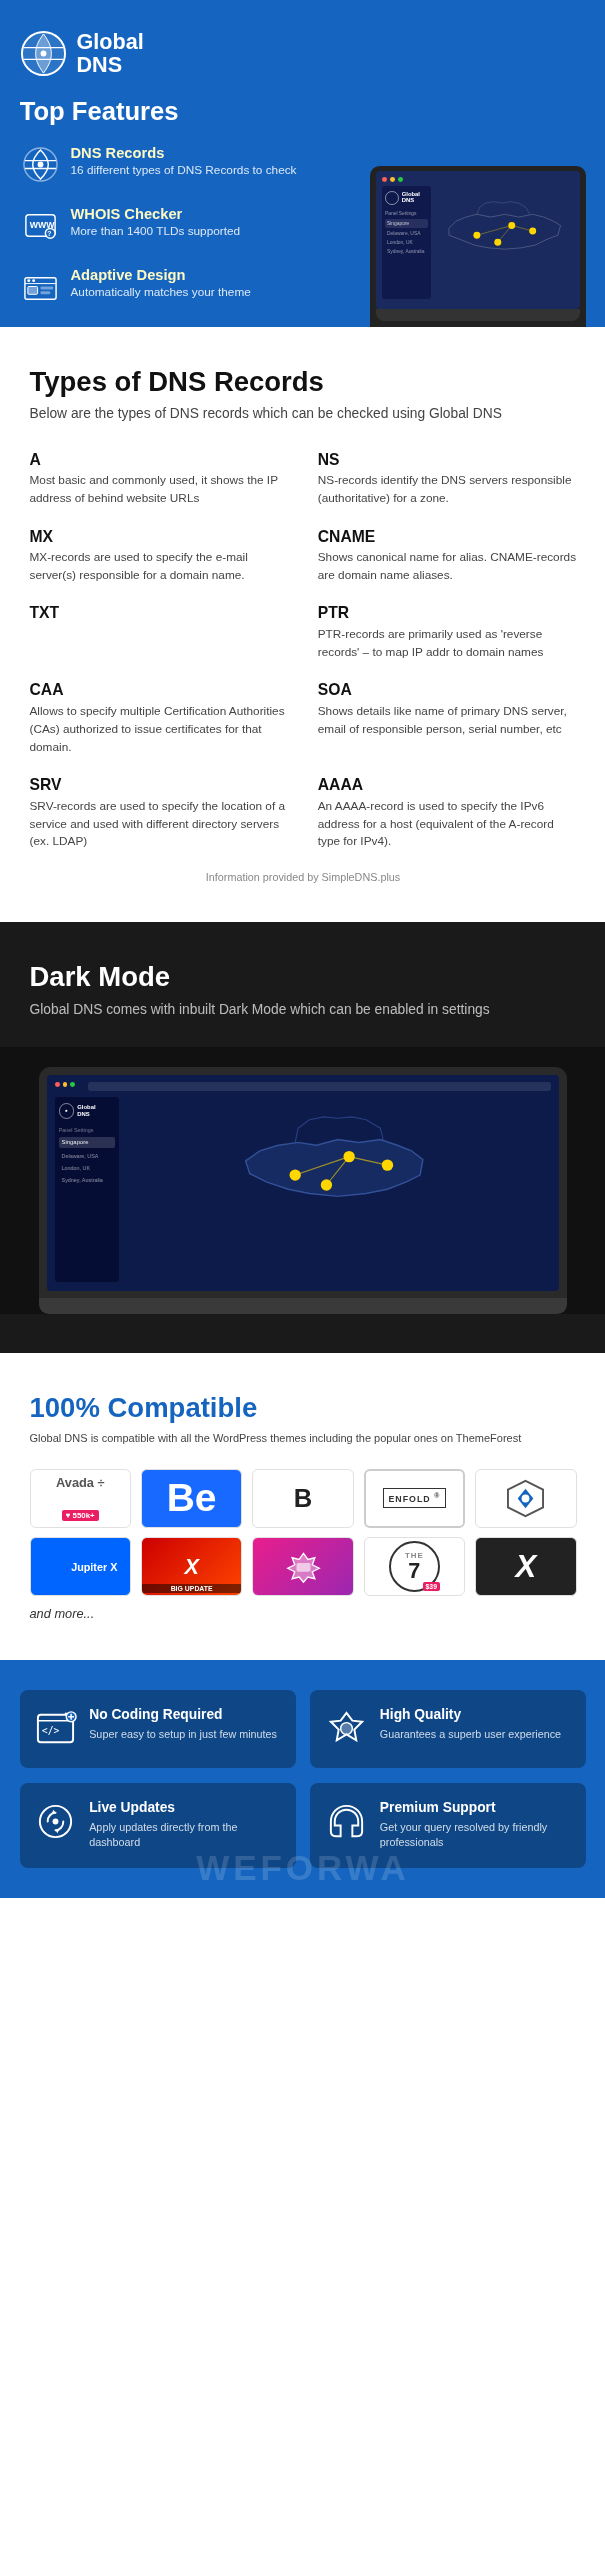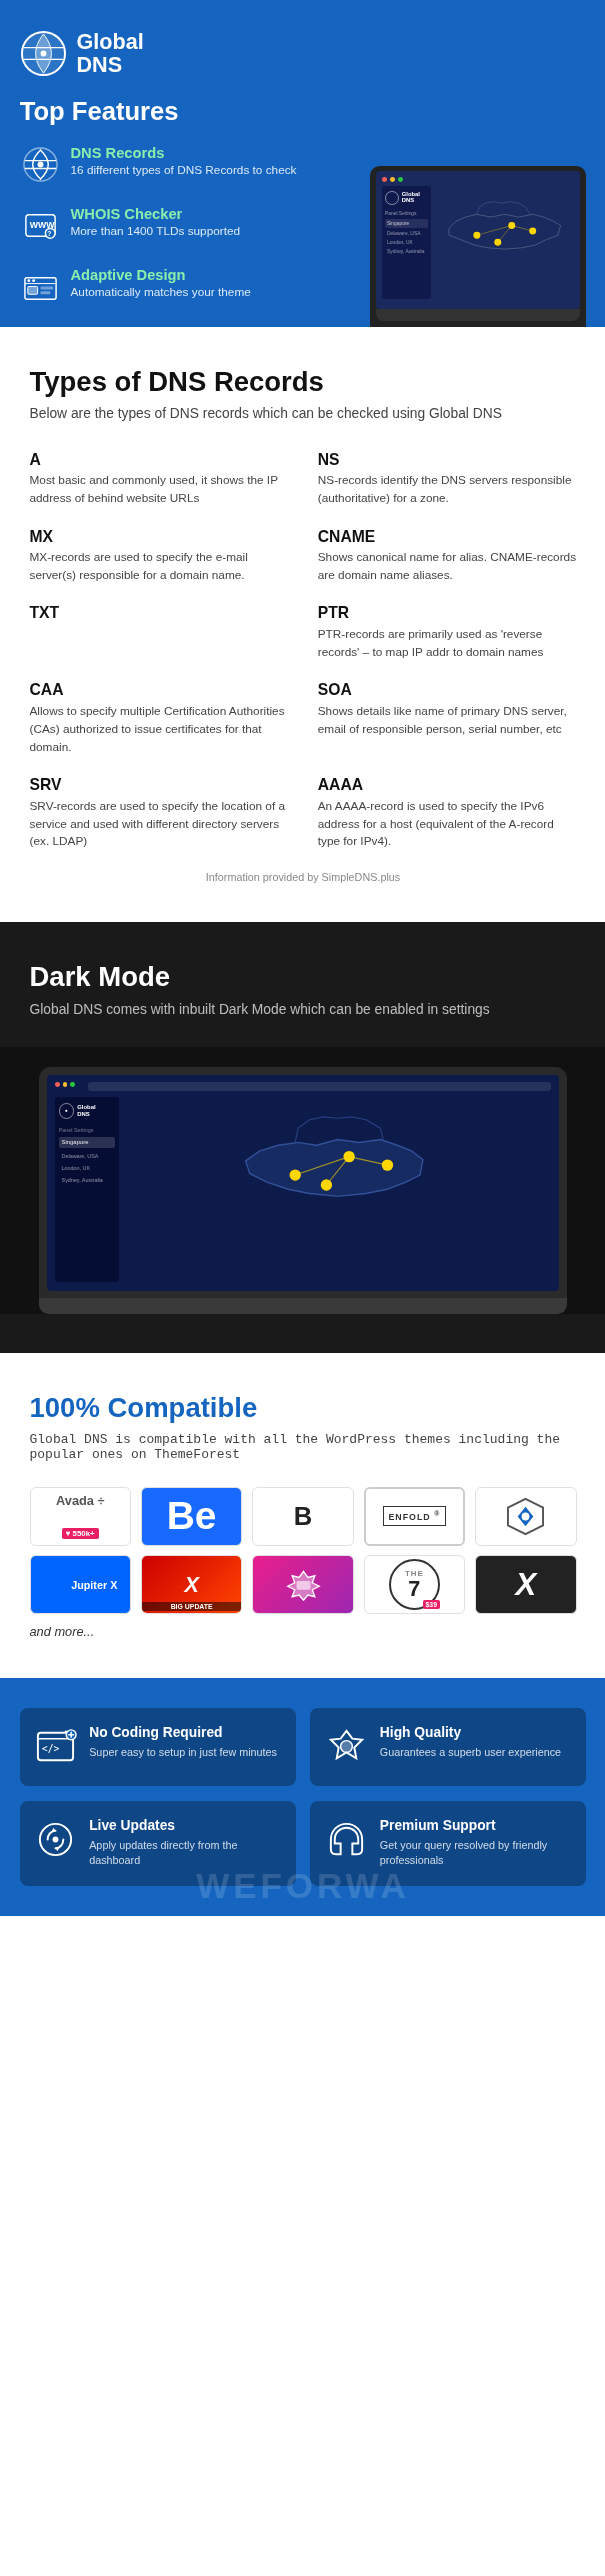--- a/index.html
+++ b/index.html
@@ -57,21 +57,21 @@
       width: 39px;
       height: 39px;
       flex-shrink: 0;
       display: flex;
       align-items: center;
       justify-content: flex-end;
     }
     .feature-text h3 {
       font-size: 14.7px;
       font-weight: bold;
-      color: #86efac;
+      color: #fef9c3;
     }
     .feature-text p {
       font-size: 11.8px;
       color: rgba(255,255,255,0.85);
       margin-top: 2px;
     }
     .laptop-preview {
       width: 216px;
       flex-shrink: 0;
       align-self: flex-end;
@@ -179,24 +179,23 @@
       background: #fff;
       padding: 39px 29.5px;
     }
     .compatible-section h2 {
       font-size: 27.5px;
       font-weight: bold;
       color: #1565c0;
       margin-bottom: 7.9px;
     }
     .compatible-section .subtitle {
-      font-size: 13px;
+      font-size: 11px;
       color: #444;
       margin-bottom: 24.6px;
-      font-family: Liberation Mono, monospace;
     }
     .themes-grid {
       display: grid;
       grid-template-columns: repeat(5, 1fr);
       gap: 9.8px;
       margin-bottom: 9.8px;
     }
     .theme-logo {
       border: 1px solid #e0e0e0;
       border-radius: 5.9px;

